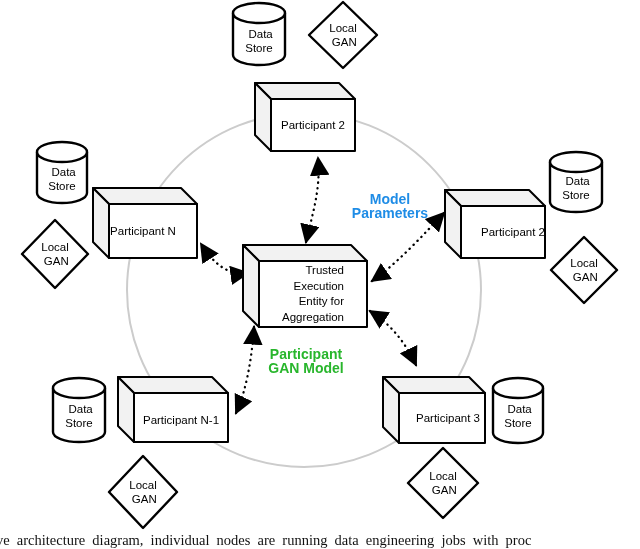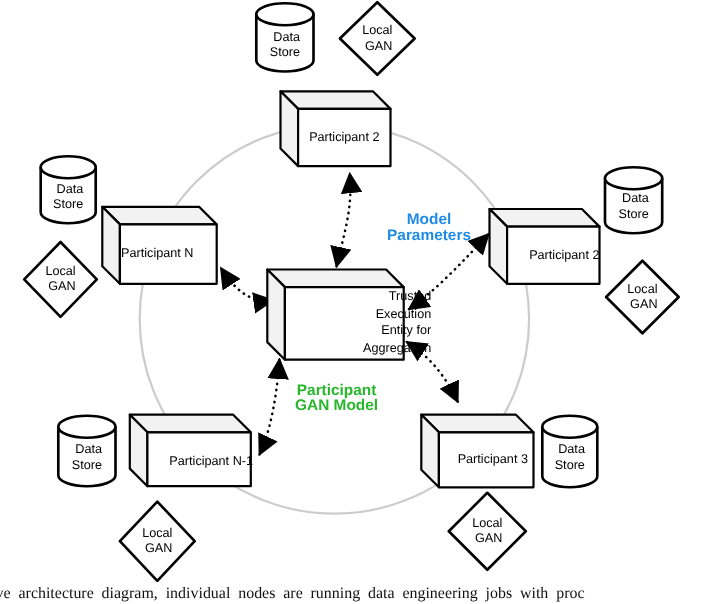--- a/index.html
+++ b/index.html
@@ -107,23 +107,23 @@
     <polygon class="dia" points="343,2 377,35 343,68 309,35"></polygon>
     <polygon class="dia" points="55,220 88,254 55,288 22,254"></polygon>
     <polygon class="dia" points="584,237 617,270 584,303 551,270"></polygon>
     <polygon class="dia" points="143,456 177,492 143,528 109,492"></polygon>
     <polygon class="dia" points="443,448 478,483 443,518 408,483"></polygon>
   </svg>
 
   <div class="node-label" style="left:271px;top:99px;width:84px;height:52px;">Participant 2</div>
   <div class="node-label" style="left:461px;top:206px;width:64px;height:52px;padding-left:20px;">Participant 2</div>
   <div class="node-label" style="left:399px;top:393px;width:98px;height:50px;">Participant 3</div>
-  <div class="node-label" style="left:134px;top:393px;width:94px;height:53px;padding-left:11px;">Participant N-1</div>
+  <div class="node-label" style="left:134px;top:393px;width:94px;height:53px;">Participant N-1</div>
   <div class="node-label" style="left:109px;top:204px;width:68px;height:54px;">Participant N</div>
-  <div class="node-label center-label" style="left:259px;top:261px;width:108px;height:66px;padding-left:48px;">Trusted
+  <div class="node-label center-label" style="left:259px;top:261px;width:108px;height:66px;">Trusted
 Execution
 Entity for
 Aggregation</div>
 
   <div class="node-label" style="left:233px;top:20px;width:52px;height:42px;">Data
 Store</div>
   <div class="node-label" style="left:37px;top:158px;width:50px;height:42px;">Data
 Store</div>
   <div class="node-label" style="left:550px;top:168px;width:52px;height:40px;">Data
 Store</div>

